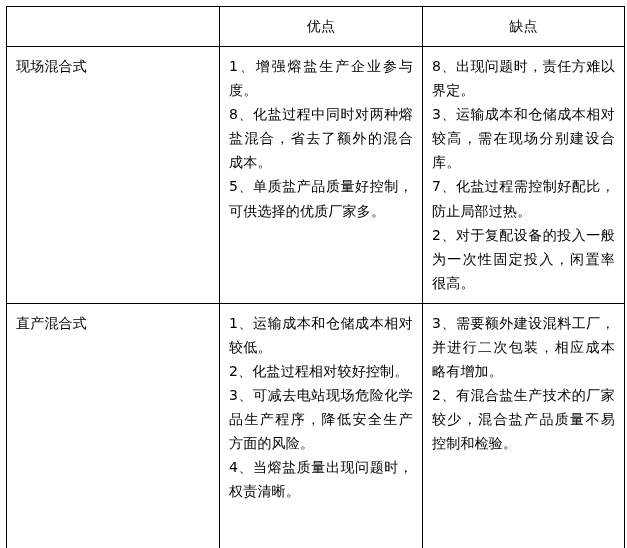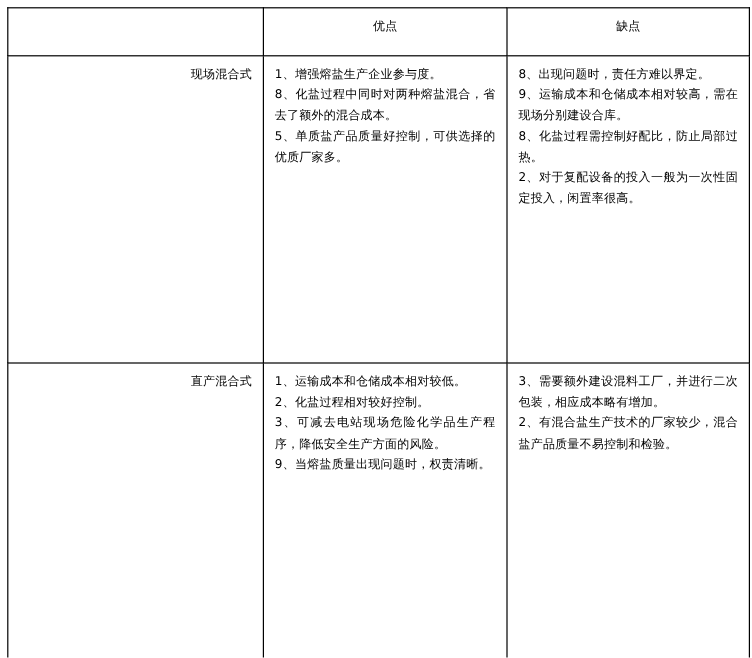--- a/index.html
+++ b/index.html
@@ -25,21 +25,21 @@
     border-collapse: collapse;
     table-layout: fixed;
     width: 618px;
     margin: 2px 0 0 2px;
   }
   table.cmp td, table.cmp th {
     border: 1px solid #000000;
     vertical-align: top;
     padding: 7px 9px 8px 9px;
     font-weight: normal;
-    font-size: 10px;
+    font-size: 14px;
     line-height: 1.72;
     letter-spacing: 0.2px;
   }
   col.c1 { width: 213px; }
   col.c2 { width: 203px; }
   col.c3 { width: 202px; }
 
   thead td, thead th {
     text-align: center;
     vertical-align: middle;
@@ -47,21 +47,21 @@
     height: 24px;
     padding-top: 4px;
     padding-bottom: 4px;
   }
   td.corner {
     border-left: none;
     border-top: none;
     background: #ffffff;
   }
   td.rowhead {
-    text-align: right;
+    text-align: left;
     vertical-align: middle;
     font-weight: bold;
     font-size: 14px;
     letter-spacing: 1px;
   }
   td.body {
     text-align: justify;
     text-justify: inter-ideograph;
     margin-top: 12px;
   }
@@ -93,32 +93,32 @@
     <tbody>
       <tr class="row-a">
         <td class="rowhead">现场混合式</td>
         <td class="body">
           <p class="para">1、增强熔盐生产企业参与度。</p>
           <p class="para">8、化盐过程中同时对两种熔盐混合，省去了额外的混合成本。</p>
           <p class="para">5、单质盐产品质量好控制，可供选择的优质厂家多。</p>
         </td>
         <td class="body">
           <p class="para">8、出现问题时，责任方难以界定。</p>
-          <p class="para">9、运输成本和仓储成本相对较高，需在现场分别建设合库。</p>
-          <p class="para">8、化盐过程需控制好配比，防止局部过热。</p>
+          <p class="para">3、运输成本和仓储成本相对较高，需在现场分别建设合库。</p>
+          <p class="para">7、化盐过程需控制好配比，防止局部过热。</p>
           <p class="para">2、对于复配设备的投入一般为一次性固定投入，闲置率很高。</p>
         </td>
       </tr>
       <tr class="row-b">
         <td class="rowhead">直产混合式</td>
         <td class="body">
           <p class="para">1、运输成本和仓储成本相对较低。</p>
           <p class="para">2、化盐过程相对较好控制。</p>
           <p class="para">3、可减去电站现场危险化学品生产程序，降低安全生产方面的风险。</p>
-          <p class="para">9、当熔盐质量出现问题时，权责清晰。</p>
+          <p class="para">4、当熔盐质量出现问题时，权责清晰。</p>
         </td>
         <td class="body">
           <p class="para">3、需要额外建设混料工厂，并进行二次包装，相应成本略有增加。</p>
           <p class="para">2、有混合盐生产技术的厂家较少，混合盐产品质量不易控制和检验。</p>
         </td>
       </tr>
     </tbody>
   </table>
 </div>
 

